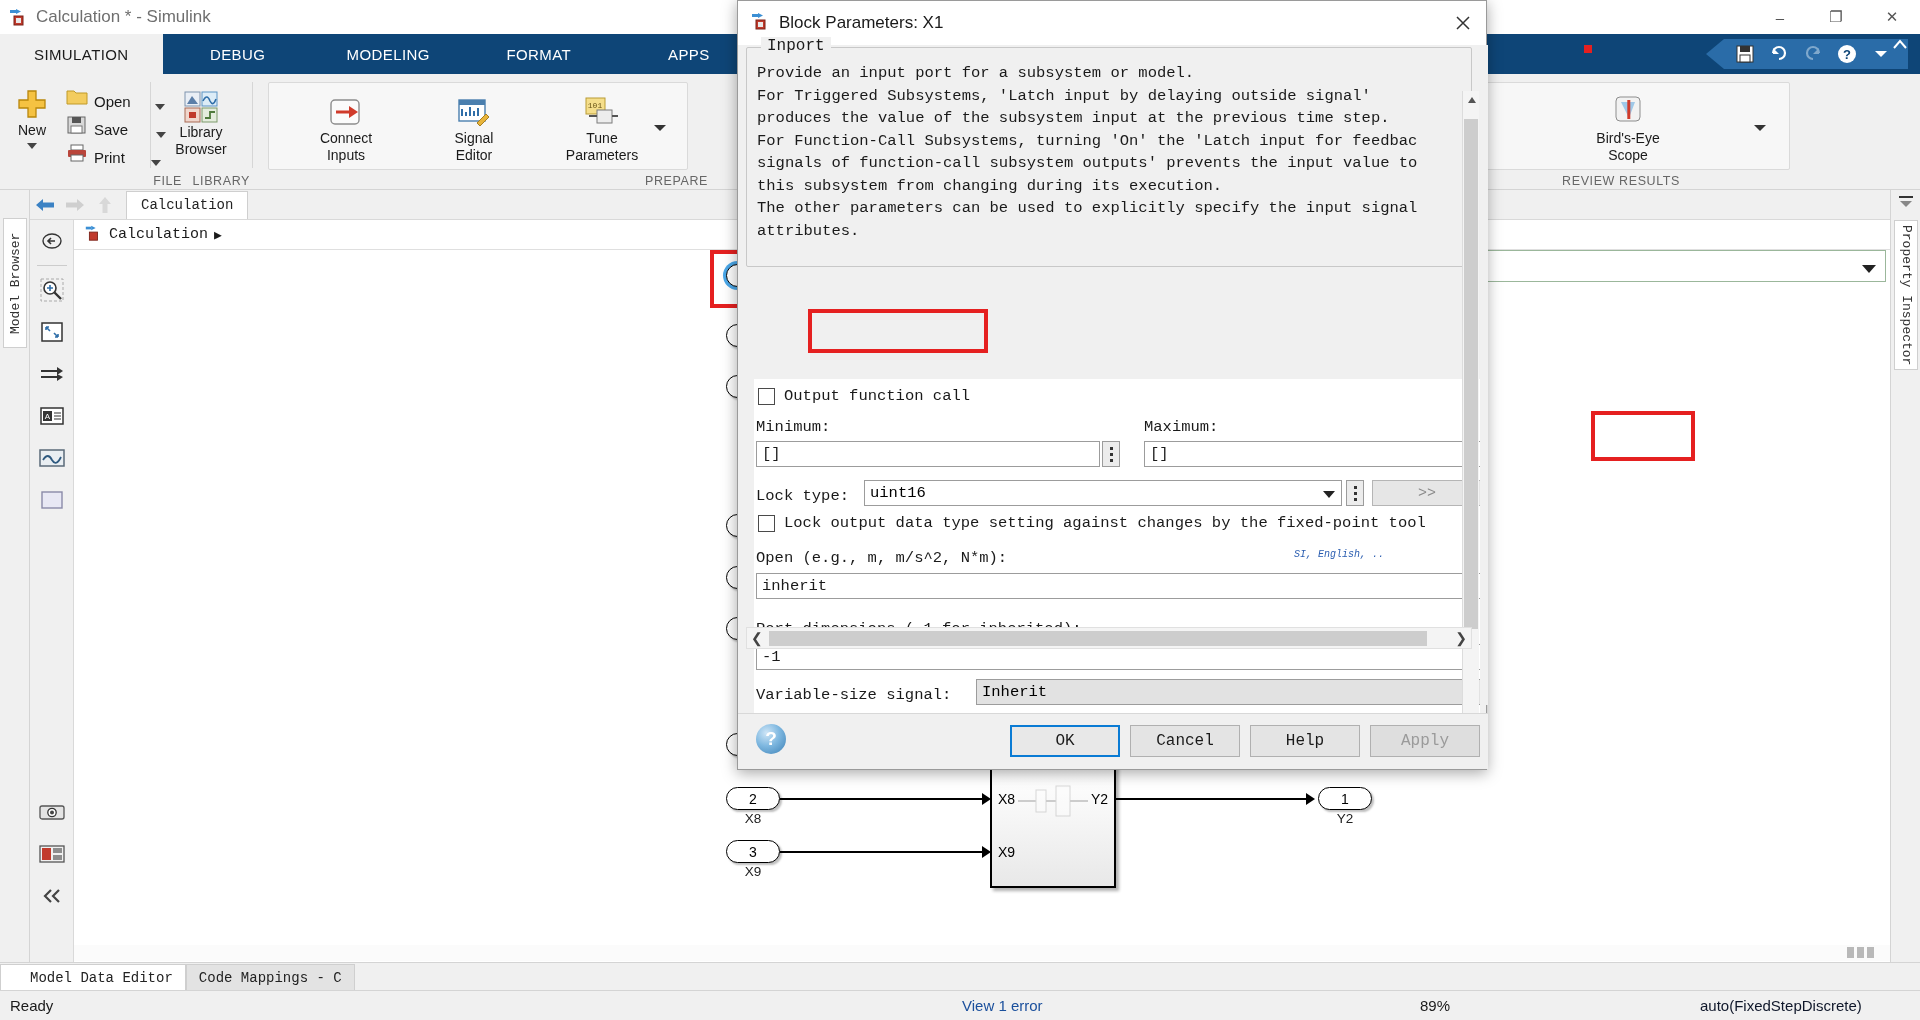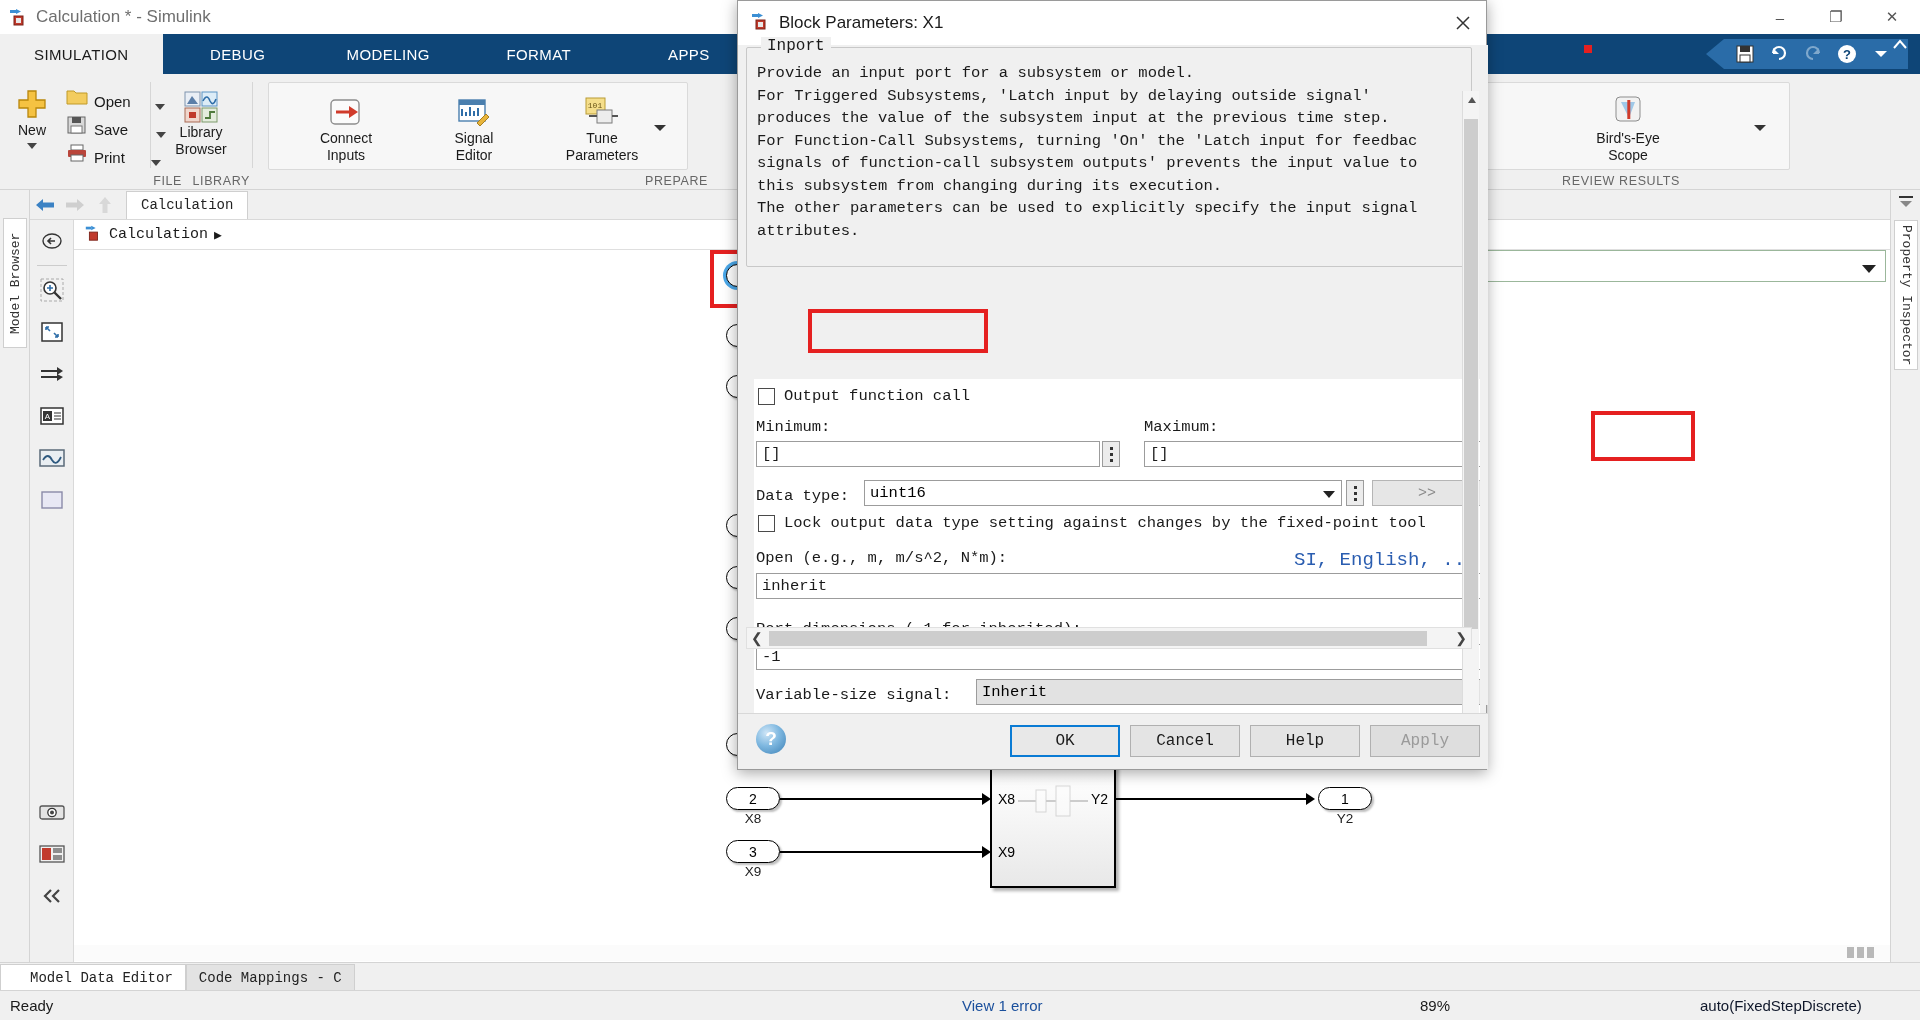--- a/index.html
+++ b/index.html
@@ -242,21 +242,21 @@
   .combo-arrow {
     position:absolute; right:2px; top:3px; width:20px; height:20px;
     display:flex; align-items:center; justify-content:center;
   }
   .ghost-btn {
     position:absolute; height:26px; border:1px solid #b5b5b5; background:#e6e6e6;
     display:flex; align-items:center; justify-content:center;
     font-family:"Liberation Mono", monospace; font-size:15px; color:#8a8a8a;
   }
   .link-txt {
-    position:absolute; font-family:"Liberation Mono", monospace; font-size:19px; color:#2a5db0;
+    position:absolute; font-family:"Liberation Mono", monospace; font-size:10px; color:#2a5db0;font-style:italic;
   }
   .redbox { position:absolute; border:4px solid #e52020; pointer-events:none; }
   .dlg-vscroll {
     position:absolute; right:9px; top:46px; width:17px; height:650px; background:#f4f4f4;
     border-left:1px solid #dcdcdc;
   }
   .vs-thumb { position:absolute; left:1px; top:28px; width:14px; height:510px; background:#cdcdcd; }
   .vs-arrow { position:absolute; left:0; width:17px; height:18px; display:flex; align-items:center; justify-content:center; font-size:11px; color:#555; }
   .dlg-hscroll {
     position:absolute; left:8px; bottom:56px; width:726px; height:22px;
@@ -771,21 +771,21 @@
         <div class="f-input" style="left:2px; top:62px; width:344px;">[]</div>
         <div class="spin" style="left:348px; top:62px;">
             <i></i>
             <i></i>
             <i></i>
           </div>
 
         <span class="f-lbl" style="left:390px; top:39px;">Maximum:</span>
         <div class="f-input" style="left:390px; top:62px; width:340px;">[]</div>
 
-        <span class="f-lbl" style="left:2px; top:108px;">Data type:</span>
+        <span class="f-lbl" style="left:2px; top:108px;">Lock type:</span>
         <div class="combo" style="left:110px; top:101px; width:478px;">
           <span>uint16</span>
           <span class="combo-arrow">
             <svg width="14" height="9" viewBox="0 0 14 9">
                 <path d="M1 1 L7 8 L13 1 Z" fill="#222"></path>
               </svg>
           </span>
         </div>
         <div class="spin" style="left:592px; top:101px;">
             <i></i>

